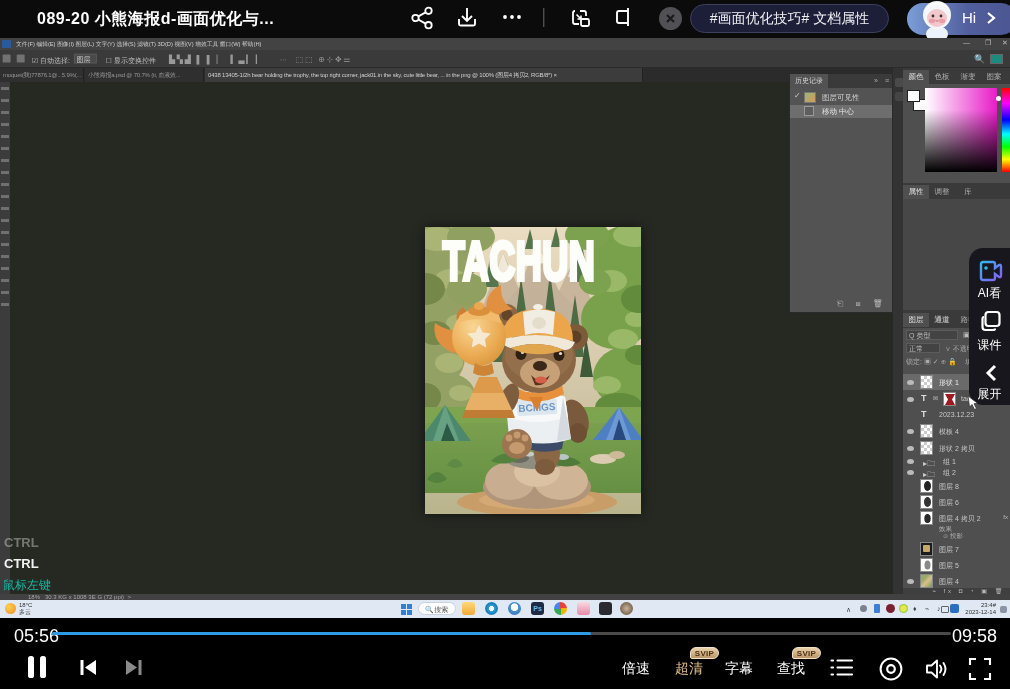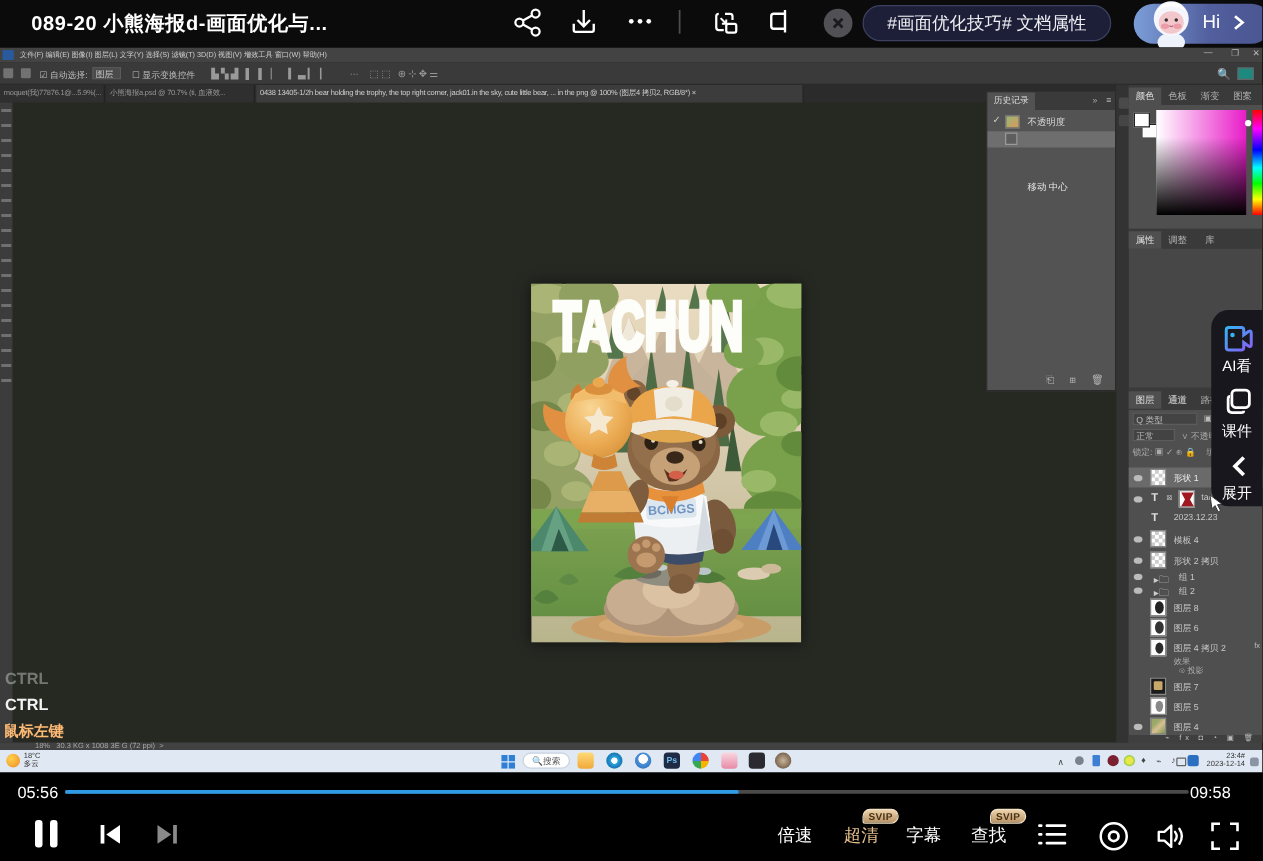--- a/index.html
+++ b/index.html
@@ -3,21 +3,21 @@
 <meta charset="utf-8">
 <style>
   * { margin:0; padding:0; box-sizing:border-box; }
   html,body { width:1010px; height:689px; background:#000; overflow:hidden;
     font-family:"Liberation Sans", sans-serif; }
   .abs { position:absolute; }
   #stage { position:relative; width:1010px; height:689px; background:#000; }
 
   
   #topbar { position:absolute; left:0; top:0; width:1010px; height:38px; background:#0b0b0c; overflow:hidden; }
-  #title { position:absolute; left:25px; top:9px; color:#fff; font-size:16px; font-weight:bold; letter-spacing:0.5px; }
+  #title { position:absolute; left:37px; top:9px; color:#fff; font-size:16px; font-weight:bold; letter-spacing:0.5px; }
 
   
   #video { position:absolute; left:0; top:38px; width:1010px; height:580px; background:#262822; }
   #menubar { position:absolute; left:0; top:0; width:1010px; height:12px; background:#434343; color:#d5d5d5; font-size:8px; }
   #optionsbar { position:absolute; left:0; top:12px; width:1010px; height:18px; background:#3a3a3a; border-bottom:1px solid #2b2b2b; }
   #tabbar { position:absolute; left:0; top:30px; width:1010px; height:14px; background:#2b2b2b; }
   #toolbar { position:absolute; left:0; top:44px; width:10px; height:512px; background:#3c3c3c; }
   #canvas { position:absolute; left:10px; top:44px; width:1000px; height:512px; background:#262822; }
   #statusbar { position:absolute; left:0; top:556px; width:1010px; height:6px; background:#414141; }
   #taskbar { position:absolute; left:0; top:562px; width:1010px; height:18px; background:#dfe8f3; }
@@ -27,21 +27,21 @@
 
   
   #history { position:absolute; left:789px; top:35px; width:104px; height:240px; background:#4f4f4f; border:1px solid #2a2a2a; }
 
   
   #dockstrip { position:absolute; left:893px; top:30px; width:10px; height:526px; background:#333333; }
   #rightdock { position:absolute; left:903px; top:30px; width:107px; height:526px; background:#474747; }
 
   
   #controls { position:absolute; left:0; top:618px; width:1010px; height:71px; background:#000; }
-  .time { position:absolute; color:#fff; font-size:13px; top:8px; }
+  .time { position:absolute; color:#fff; font-size:18px; top:8px; }
   #ptrack { position:absolute; left:52px; top:14px; width:899px; height:3px; background:#4a4a4a; border-radius:2px; }
   #pfill { position:absolute; left:0; top:0; width:539px; height:3px; background:#2f9ae6; border-radius:2px; }
   #menubar span { position:absolute; font-size:7px; color:#cfcfcf; white-space:nowrap; transform:scale(0.82); transform-origin:0 0; }
   .opt-ic { position:absolute; background:#8a8a8a; opacity:0.7; border-radius:1px; }
   .pstab { position:absolute; top:0; height:14px; font-size:6px; color:#969696; line-height:14px; letter-spacing:-0.2px;
     padding:0 3px; overflow:hidden; white-space:nowrap; border-right:1px solid #222; }
   .dtab { position:absolute; top:2px; width:26px; height:14px; font-size:7.5px; color:#b0b0b0; text-align:center; line-height:14px; }
   .tbi { position:absolute; top:2px; width:13px; height:13px; border-radius:3px; }
   .lrow { position:absolute; left:0; width:107px; color:#c8c8c8; font-size:7px; }
   .leye { position:absolute; left:4px; width:7px; height:5px; border-radius:50%; background:#bbb; top:50%; margin-top:-2.5px; }
@@ -279,25 +279,25 @@
     <div id="history">
       <div style="position:absolute;left:0;top:0;width:102px;height:14px;background:#3a3a3a;">
         <span style="position:absolute;left:0;top:0;width:38px;height:14px;background:#525252;color:#ddd;font-size:7px;line-height:14px;text-align:center;">历史记录</span>
         <span style="position:absolute;right:14px;top:3px;color:#aaa;font-size:7px;">»</span>
         <span style="position:absolute;right:3px;top:3px;color:#aaa;font-size:7px;">≡</span>
       </div>
       <div style="position:absolute;left:0;top:14px;width:102px;height:224px;background:#535353;">
         <div style="position:absolute;left:2px;top:3px;width:98px;height:13px;">
           <span style="position:absolute;left:2px;top:0;color:#ccc;font-size:8px;">✓</span>
           <span style="position:absolute;left:12px;top:1px;width:12px;height:11px;background:linear-gradient(135deg,#a8b070 30%,#c8a060 70%);border:1px solid #777;"></span>
-          <span style="position:absolute;left:30px;top:2px;color:#d5d5d5;font-size:7.5px;">不透明度</span>
+          <span style="position:absolute;left:30px;top:2px;color:#d5d5d5;font-size:7.5px;">图层可见性</span>
         </div>
         <div style="position:absolute;left:0px;top:17px;width:102px;height:13px;background:#6e6e6e;">
           <span style="position:absolute;left:14px;top:1px;width:10px;height:10px;border:1px solid #9a9a9a;background:#5e5e5e;"></span>
-          <span style="position:absolute;left:32px;top:2px;color:#e8e8e8;font-size:7.5px;margin-top:38px;">移动 中心</span>
+          <span style="position:absolute;left:32px;top:2px;color:#e8e8e8;font-size:7.5px;">移动 中心</span>
         </div>
         <div style="position:absolute;right:4px;bottom:3px;color:#b8b8b8;font-size:8px;letter-spacing:5px;">⎗ ⊞ 🗑</div>
       </div>
     </div>
     <div id="dockstrip">
       <span style="position:absolute;left:2px;top:10px;width:9px;height:9px;background:#4a4a4a;border-radius:2px;"></span>
       <span style="position:absolute;left:2px;top:24px;width:9px;height:9px;background:#454545;border-radius:2px;"></span>
     </div>
     <div id="rightdock">
 
@@ -418,21 +418,21 @@
             <span class="leye"></span>
             <span class="lthumb" style="background:linear-gradient(135deg,#9aa868 30%,#d8c090 55%,#7a9850);"></span>
             <span class="lname">图层 4</span>
           </div>
       </div>
       <div style="position:absolute;left:0;top:520px;width:107px;height:6px;background:#3f3f3f;color:#bbb;font-size:6px;text-align:right;letter-spacing:3px;line-height:6px;">⌁ fx ◘ ◔ ▣ 🗑&nbsp;</div>
     </div>
 
     <div class="abs" style="left:4px;top:497px;color:rgba(222,228,222,0.42);font-size:13px;font-weight:bold;">CTRL</div>
     <div class="abs" style="left:4px;top:518px;color:#f2f2f2;font-size:13px;font-weight:bold;">CTRL</div>
-    <div class="abs" style="left:3px;top:539px;color:#fdba74;font-size:12px;font-weight:bold;">鼠标左键</div>
+    <div class="abs" style="left:3px;top:539px;color:#14b8a6;font-size:12px;font-weight:normal;">鼠标左键</div>
 
     <div class="abs" style="left:969px;top:210px;width:41px;height:157px;background:#17171d;border-radius:14px 0 0 14px;"></div>
     <svg class="abs" style="left:978px;top:222px;" width="26" height="22" viewBox="0 0 26 22">
       <defs>
           <linearGradient id="aig" x1="0" y1="0" x2="1" y2="1">
             <stop offset="0" stop-color="#35b4f4"></stop>
             <stop offset="1" stop-color="#8a5cf6"></stop>
           </linearGradient>
         </defs>
       <path d="M3 4 Q3 2 5 2 L15 2 Q17 2 17 4 L17 8 L21 5 Q23 4 23 6.5 L23 15.5 Q23 18 21 17 L17 14 L17 18 Q17 20 15 20 L5 20 Q3 20 3 18 Z" fill="none" stroke="url(#aig)" stroke-width="2.4"></path>

